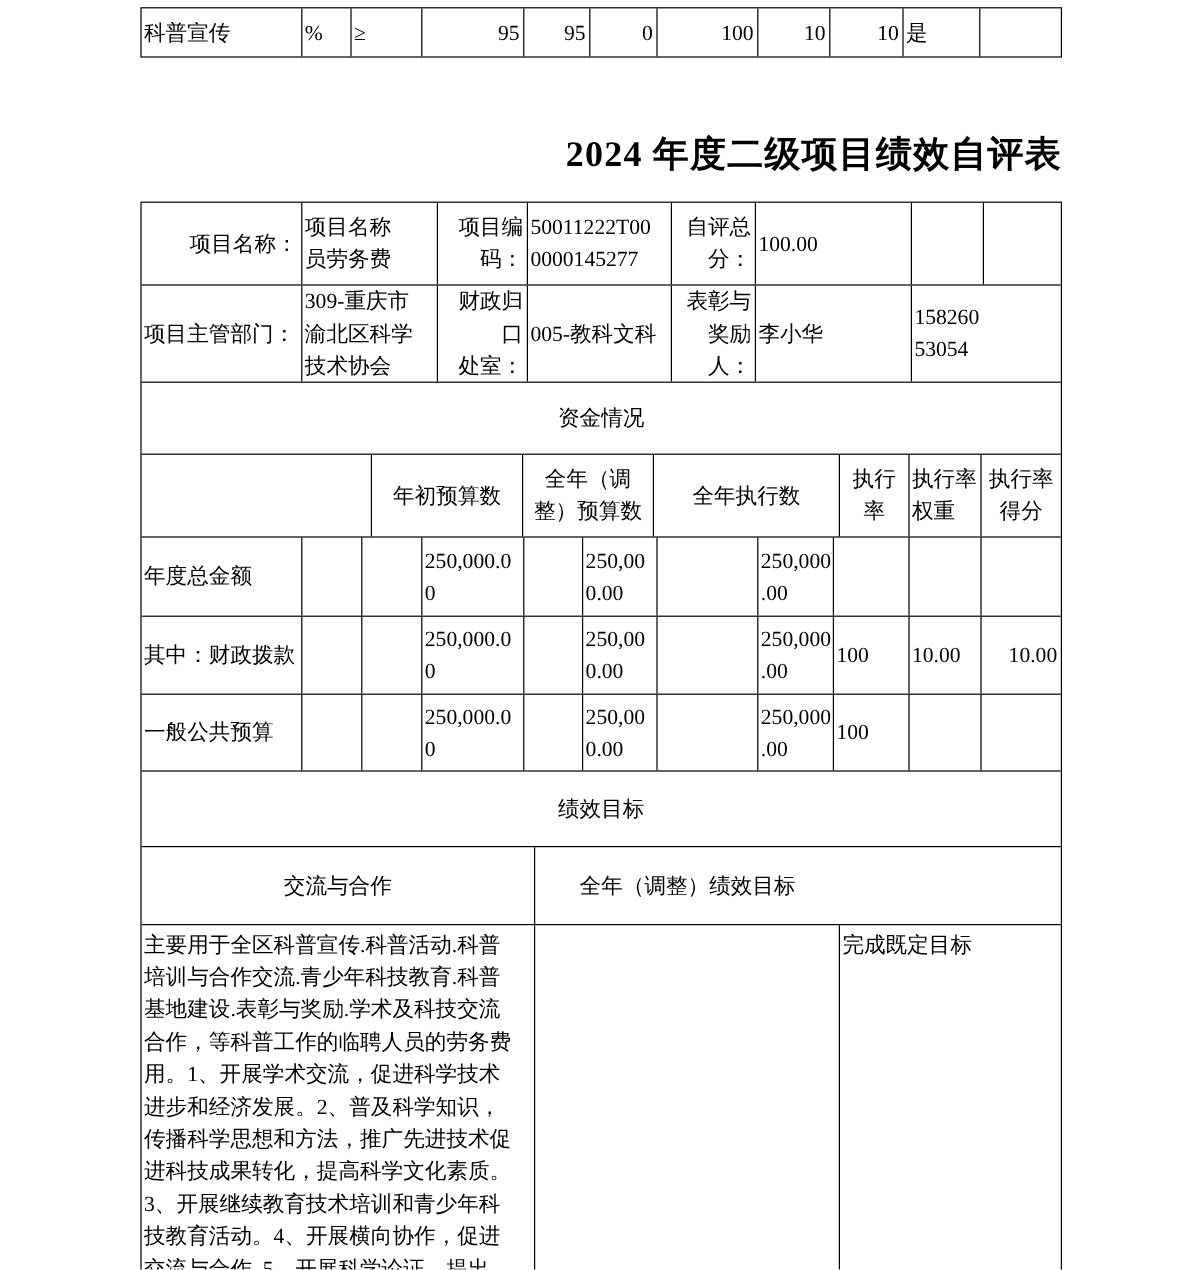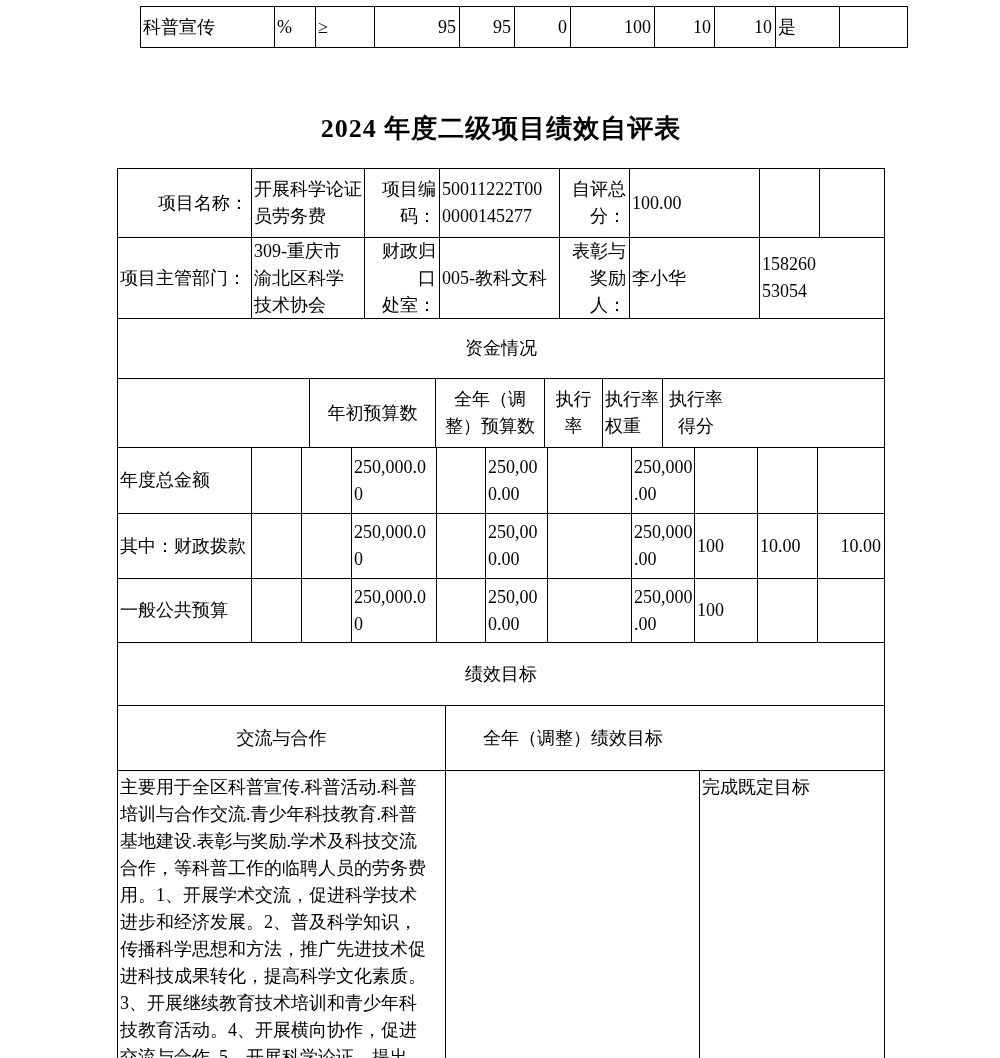--- a/index.html
+++ b/index.html
@@ -14,24 +14,24 @@
   .c{
     box-sizing:border-box;border-right:1px solid #000;
     display:flex;flex-direction:column;justify-content:center;
     white-space:pre-line;padding:1px 2px;overflow:hidden;flex:0 0 auto;
   }
   .c:last-child{border-right:none;}
   .ar{text-align:right;padding-right:3px;}
   .ac{text-align:center;}
   .top{justify-content:flex-start;padding-top:3px;}
   .title{
-    position:absolute;left:117px;top:110px;width:768px;text-align:center;
-    font-weight:bold;font-size:26px;line-height:38px;letter-spacing:1px;
+    position:absolute;left:117px;top:110px;width:768px;text-align:right;
+    font-weight:bold;font-size:30px;line-height:38px;letter-spacing:1px;
   }
-  #topTable{top:6px;height:42px;margin-left:23px;}
+  #topTable{top:6px;height:42px;}
   #mainTable{top:168px;}
   .h69{height:69px}.h81{height:81px}.h60{height:60px}.h66{height:66px}
   .h65{height:65px}.h64{height:64px}.h63{height:63px}.h40{height:40px}
   .h290{height:290px}
 </style>
 </head>
 <body>
 
 <div class="tbl" id="topTable">
   <div class="row h40">
@@ -48,21 +48,21 @@
     <div class="c" style="width:67px"></div>
   </div>
 </div>
 
 <div class="title">2024 年度二级项目绩效自评表</div>
 
 <div class="tbl" id="mainTable">
 
   <div class="row h69">
     <div class="c ar" style="width:134px">项目名称：</div>
-    <div class="c" style="width:113px">开展科学论证
+    <div class="c" style="width:113px">项目名称
 员劳务费</div>
     <div class="c ar" style="width:75px">项目编
 码：</div>
     <div class="c" style="width:120px">50011222T00
 0000145277</div>
     <div class="c ar" style="width:70px">自评总
 分：</div>
     <div class="c" style="width:130px">100.00</div>
     <div class="c" style="width:60px"></div>
     <div class="c" style="width:64px"></div>
@@ -85,20 +85,21 @@
 
   <div class="row h60">
     <div class="c ac" style="width:766px">资金情况</div>
   </div>
 
   <div class="row h69">
     <div class="c" style="width:192px"></div>
     <div class="c ac" style="width:126px">年初预算数</div>
     <div class="c ac" style="width:109px">全年（调
 整）预算数</div>
+    <div class="c ac" style="width:155px">全年执行数</div>
     <div class="c ac" style="width:58px">执行率</div>
     <div class="c" style="width:60px">执行率
 权重</div>
     <div class="c ac" style="width:66px">执行率
 得分</div>
   </div>
 
   <div class="row h66">
     <div class="c" style="width:134px">年度总金额</div>
     <div class="c" style="width:50px"></div>

